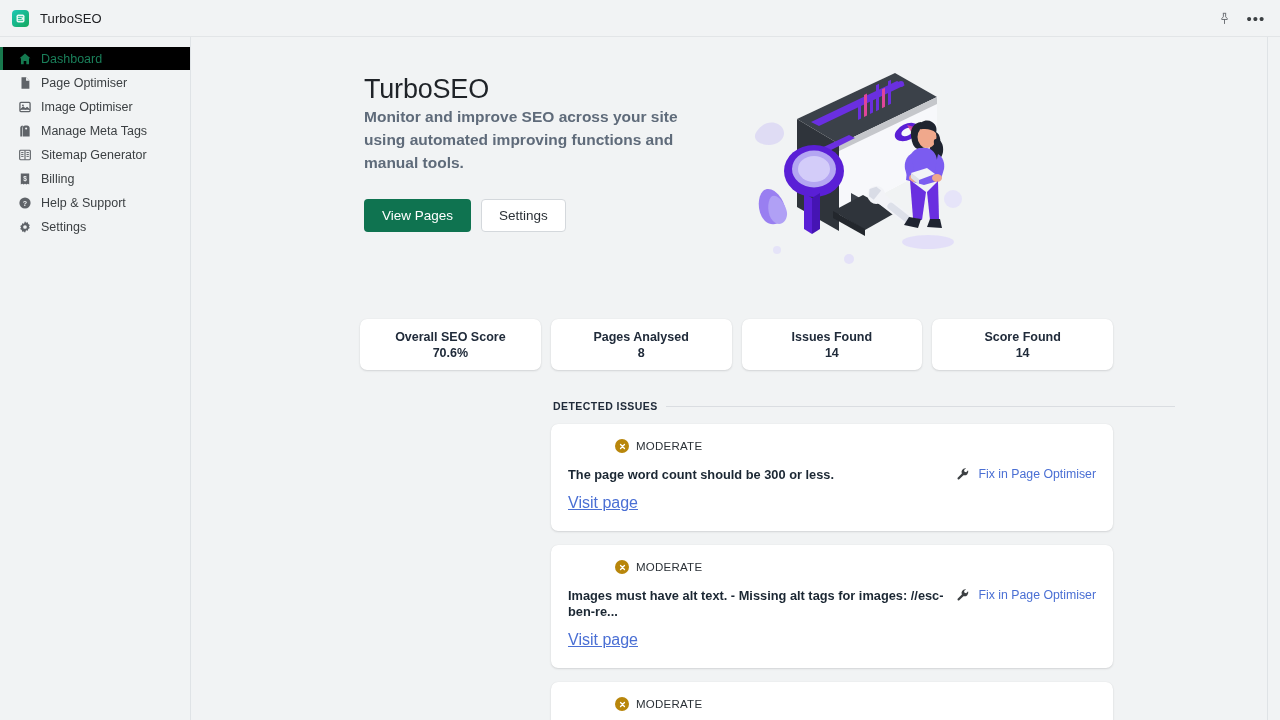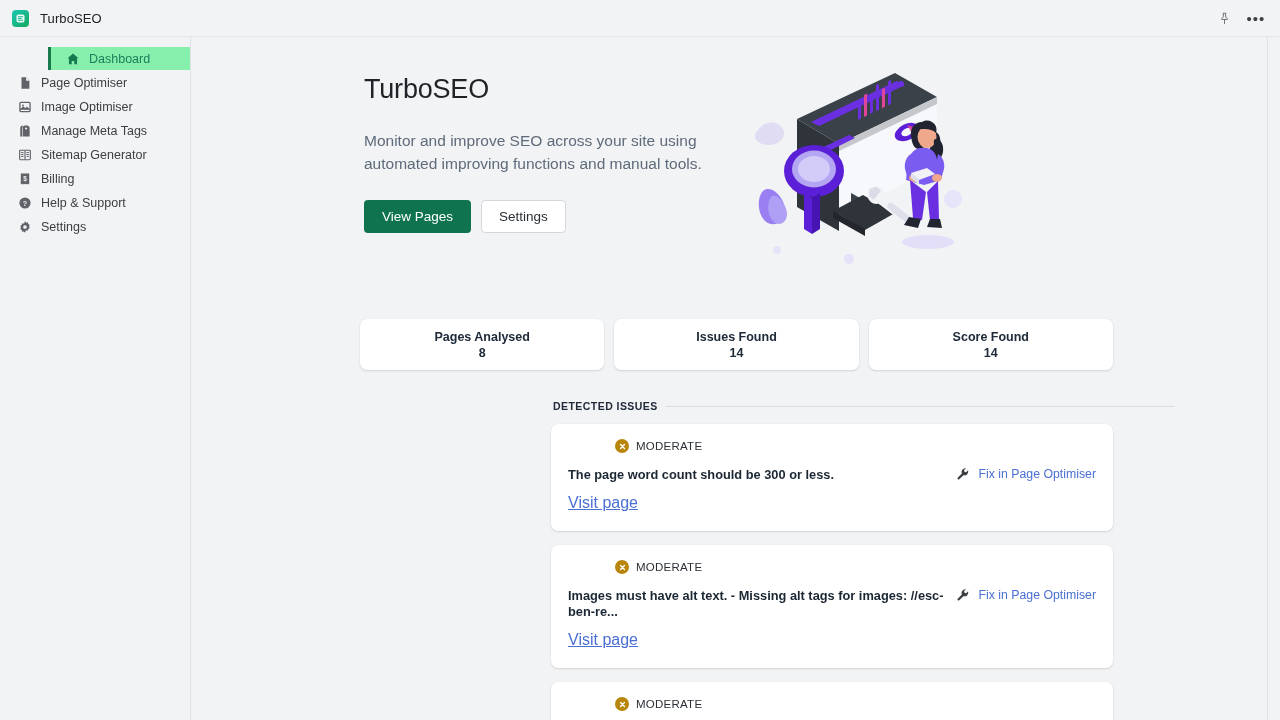--- a/index.html
+++ b/index.html
@@ -59,21 +59,21 @@
     font-size: 12.5px;
     color: #3c4043;
     cursor: default;
   }
   .nav-item + .nav-item { margin-top: 1px; }
   .nav-item .nav-ico {
     width: 15px; height: 15px;
     display: flex; align-items: center; justify-content: center;
     color: #5f6368; flex: 0 0 15px;
   }
-  .nav-item.active { background: #86efac; color: #1a7f5a; margin-left: 48px; }
+  .nav-item.active { background: #000000; color: #1a7f5a; }
   .nav-item.active .nav-ico { color: #14794f; }
   .nav-item.active::before {
     content: ""; position: absolute; left: 0; top: 0;
     width: 3px; height: 100%; background: #18794e;
   }
 
   
   .main {
     flex: 1 1 auto; height: 683px;
     background: #f1f3f4;
@@ -86,23 +86,22 @@
     display: flex; align-items: flex-start;
     padding-left: 173px;
     padding-right: 20px;
   }
   .hero-text { width: 345px; padding-top: 16px; }
   .page-title {
     font-size: 27px; font-weight: 400; color: #1f2328;
     letter-spacing: -.2px; line-height: 1.1;
   }
   .page-sub {
-    margin-top: 24px;
     font-size: 15.5px; line-height: 23px; color: #5f6b7a;
-    font-weight: 400;
+    font-weight: 700;
   }
   .hero-actions { margin-top: 25px; display: flex; gap: 10px; }
   .btn {
     height: 33px; border-radius: 4px;
     font-size: 13.5px; font-family: inherit;
     display: inline-flex; align-items: center; justify-content: center;
     padding: 0 17px; cursor: pointer; border: 1px solid transparent;
   }
   .btn-primary { background: #0f7350; color: #ffffff; }
   .btn-secondary { background: #ffffff; color: #2b3137; border-color: #d4d8dc; }
@@ -405,20 +404,24 @@
             <path d="M186 133l3 28 9-1-1-38z" fill="#6a2fe0"></path>
 
             <path d="M168 158l-5 8 14 3 3-9z" fill="#1f2430"></path>
             <path d="M189 160l-3 8 15 1-2-9z" fill="#1f2430"></path>
           </svg>
         </div>
       </section>
 
       <section class="stats">
         <div class="stat-card">
+          <span class="stat-label">Overall SEO Score</span>
+          <span class="stat-value">70.6%</span>
+        </div>
+        <div class="stat-card">
           <span class="stat-label">Pages Analysed</span>
           <span class="stat-value">8</span>
         </div>
         <div class="stat-card">
           <span class="stat-label">Issues Found</span>
           <span class="stat-value">14</span>
         </div>
         <div class="stat-card">
           <span class="stat-label">Score Found</span>
           <span class="stat-value">14</span>

